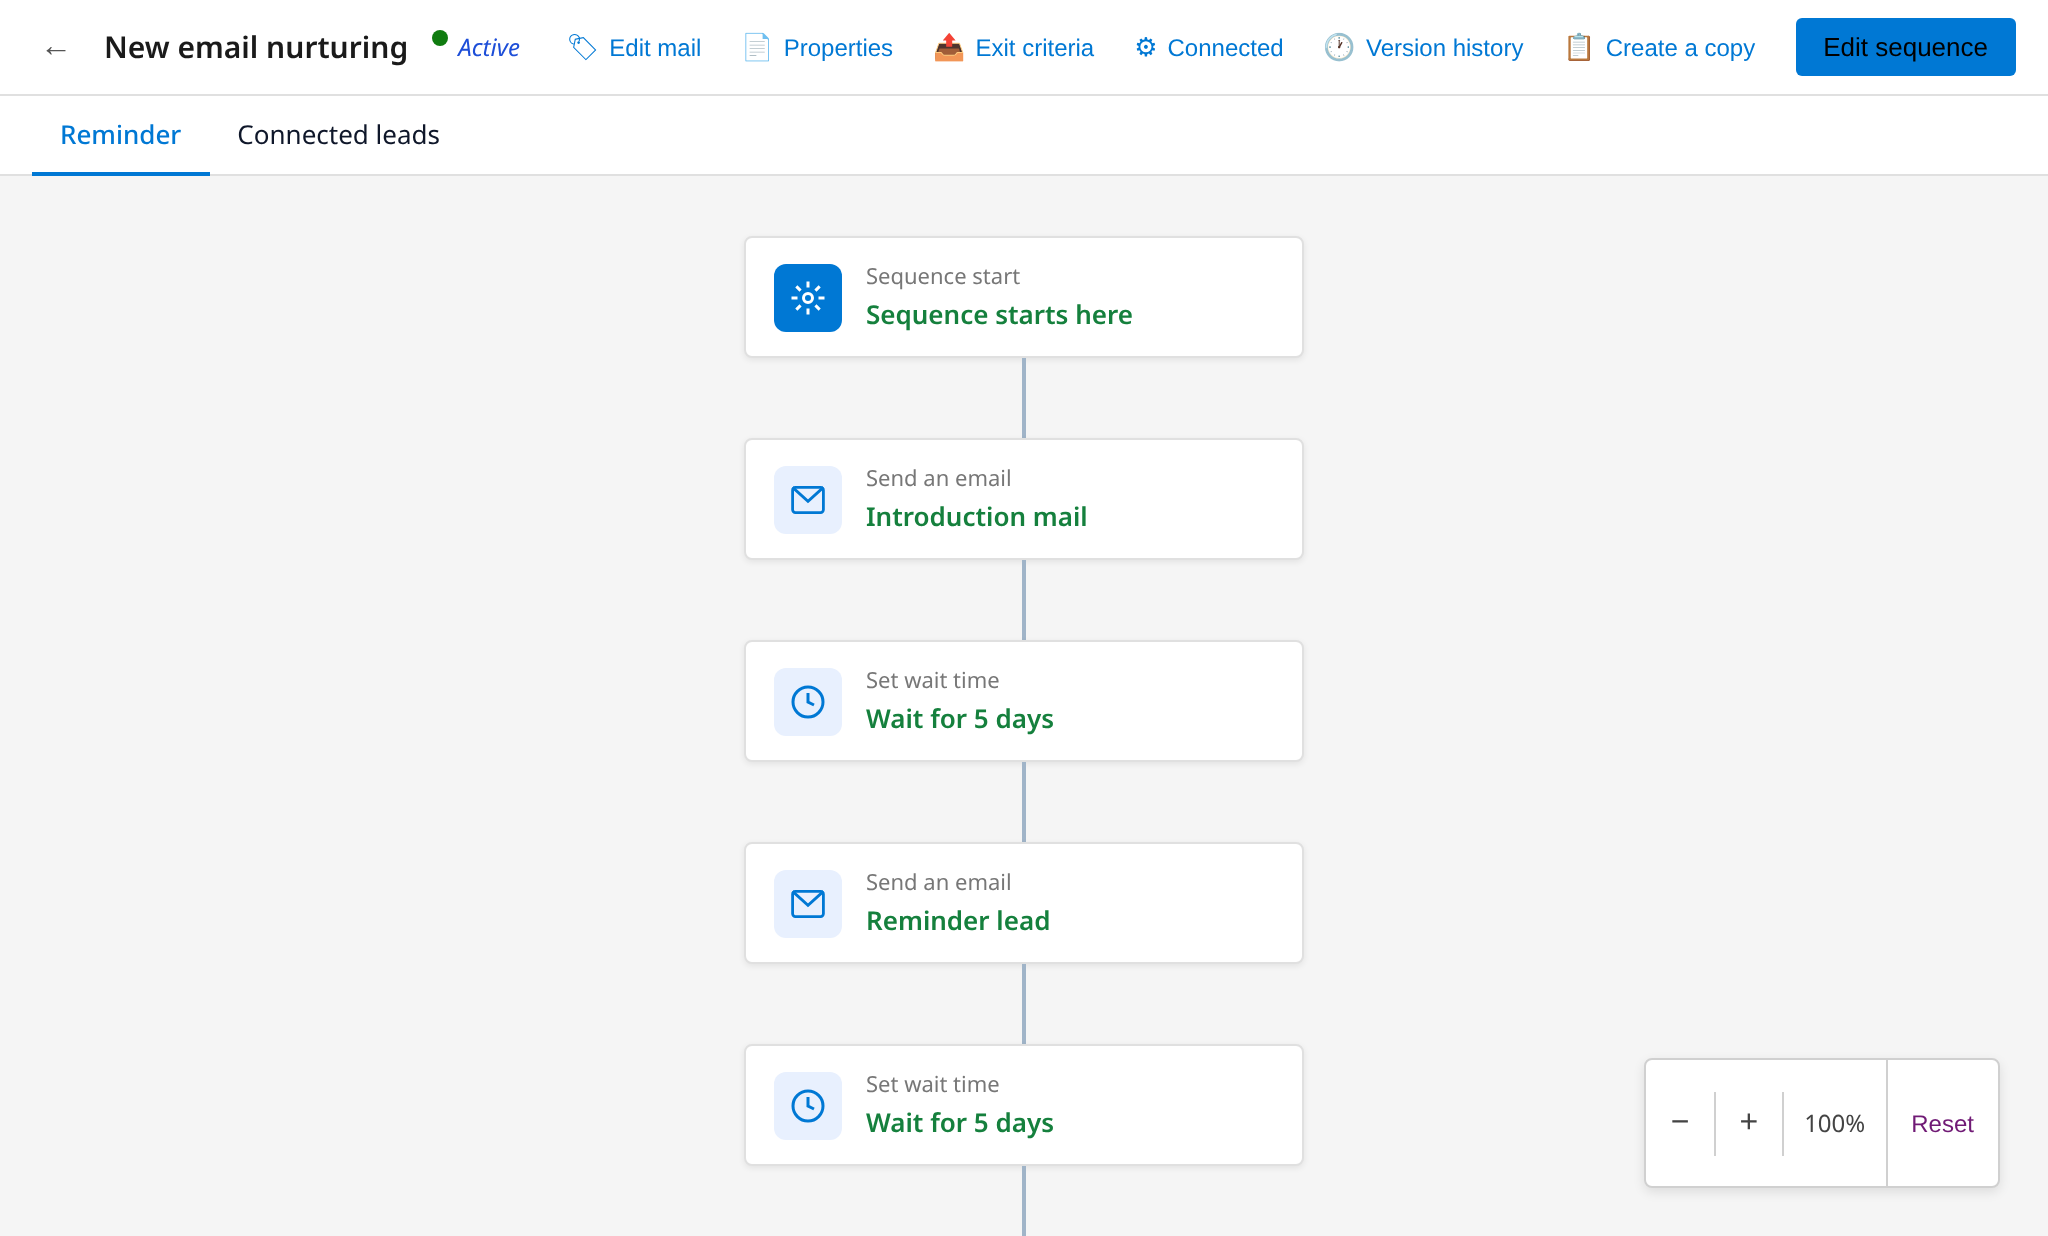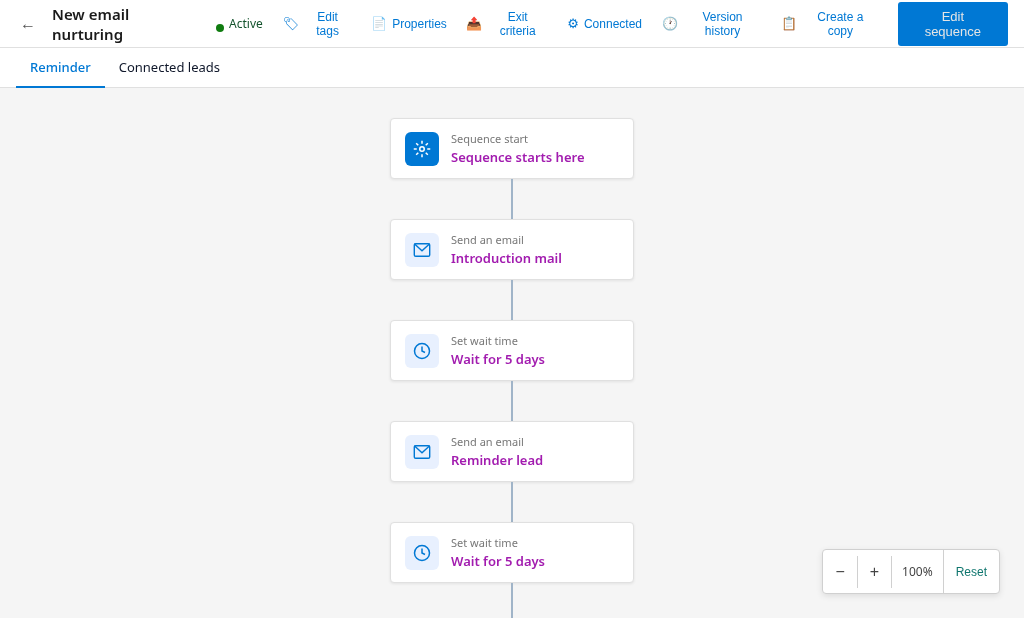--- a/index.html
+++ b/index.html
@@ -26,24 +26,25 @@
       font-size: 16px;
       padding: 4px;
     }
     .header-title {
       font-size: 15px;
       font-weight: 600;
       color: #1a1a1a;
     }
     .active-badge {
       display: flex;
-      align-items: flex-end;
+      align-items: flex-start;
       gap: 5px;
       font-size: 12px;
-      color: #14532d;
+      color: #1d4ed8;
+      font-style: italic;
     }
     .active-dot {
       width: 8px;
       height: 8px;
       background: #107c10;
       border-radius: 50%;
     }
     .header-actions {
       display: flex;
       align-items: center;
@@ -60,21 +61,21 @@
       color: #0078d4;
       font-size: 12px;
       padding: 5px 8px;
       border-radius: 3px;
     }
     .header-action-icon {
       font-size: 13px;
     }
     .edit-sequence-btn {
       background: #0078d4;
-      color: #e5e5e5;
+      color: #000000;
       border: none;
       padding: 7px 14px;
       border-radius: 3px;
       font-size: 13px;
       font-weight: 500;
       cursor: pointer;
       margin-left: 8px;
     }
     .tabs-bar {
       display: flex;
@@ -110,21 +111,21 @@
       display: flex;
       flex-direction: column;
       align-items: center;
       width: 300px;
     }
     .flow-card {
       background: #fff;
       border: 1px solid #e0e0e0;
       border-radius: 4px;
       padding: 12px 14px;
-      width: 244px;
+      width: 280px;
       display: flex;
       align-items: center;
       gap: 12px;
       box-shadow: 0 1px 3px rgba(0,0,0,0.08);
     }
     .flow-card.start-card {
       background: #fff;
     }
     .card-icon {
       width: 34px;
@@ -153,21 +154,21 @@
       flex-direction: column;
     }
     .card-label {
       font-size: 11px;
       color: #777;
       margin-bottom: 2px;
     }
     .card-title {
       font-size: 13px;
       font-weight: 600;
-      color: #a21caf;
+      color: #15803d;
     }
     .connector {
       width: 2px;
       height: 40px;
       background: #a0b4c8;
       margin: 0 auto;
     }
     .zoom-controls {
       position: fixed;
       bottom: 24px;
@@ -186,48 +187,48 @@
       padding: 7px 12px;
       cursor: pointer;
       font-size: 16px;
       color: #444;
       border-right: 1px solid #d0d0d0;
     }
     .zoom-btn:last-of-type {
       border-right: none;
     }
     .zoom-level {
-      padding: 13px 10px;
+      padding: 23px 10px;
       font-size: 12px;
       color: #444;
       border-right: 1px solid #d0d0d0;
     }
     .reset-btn {
       background: none;
       border: none;
       padding: 7px 12px;
       cursor: pointer;
       font-size: 12px;
-      color: #0f766e;
+      color: #701a75;
     }
   </style>
 </head>
 <body>
 
 <div class="header">
   <button class="back-btn">←</button>
   <span class="header-title">New email nurturing</span>
   <div class="active-badge">
     <div class="active-dot"></div>
     <span>Active</span>
   </div>
   <div class="header-actions">
     <button class="header-action-btn">
       <span class="header-action-icon">🏷</span>
-      <span>Edit tags</span>
+      <span>Edit mail</span>
     </button>
     <button class="header-action-btn">
       <span class="header-action-icon">📄</span>
       <span>Properties</span>
     </button>
     <button class="header-action-btn">
       <span class="header-action-icon">📤</span>
       <span>Exit criteria</span>
     </button>
     <button class="header-action-btn">

